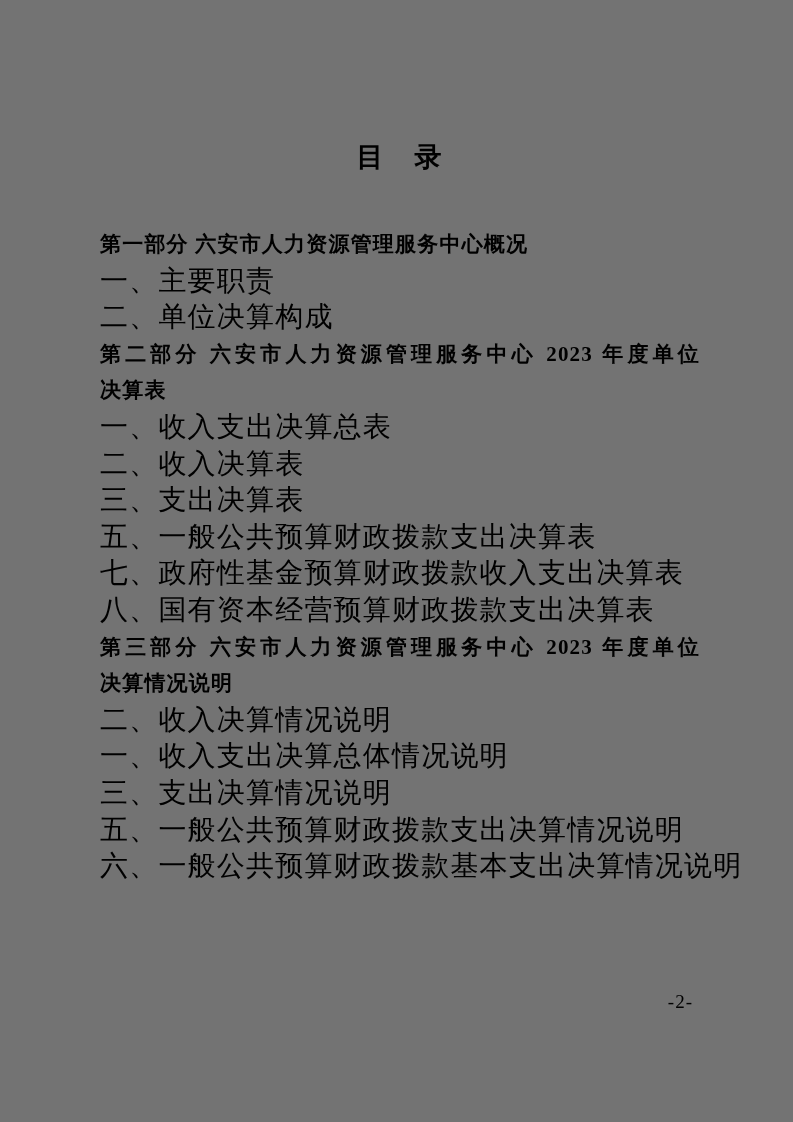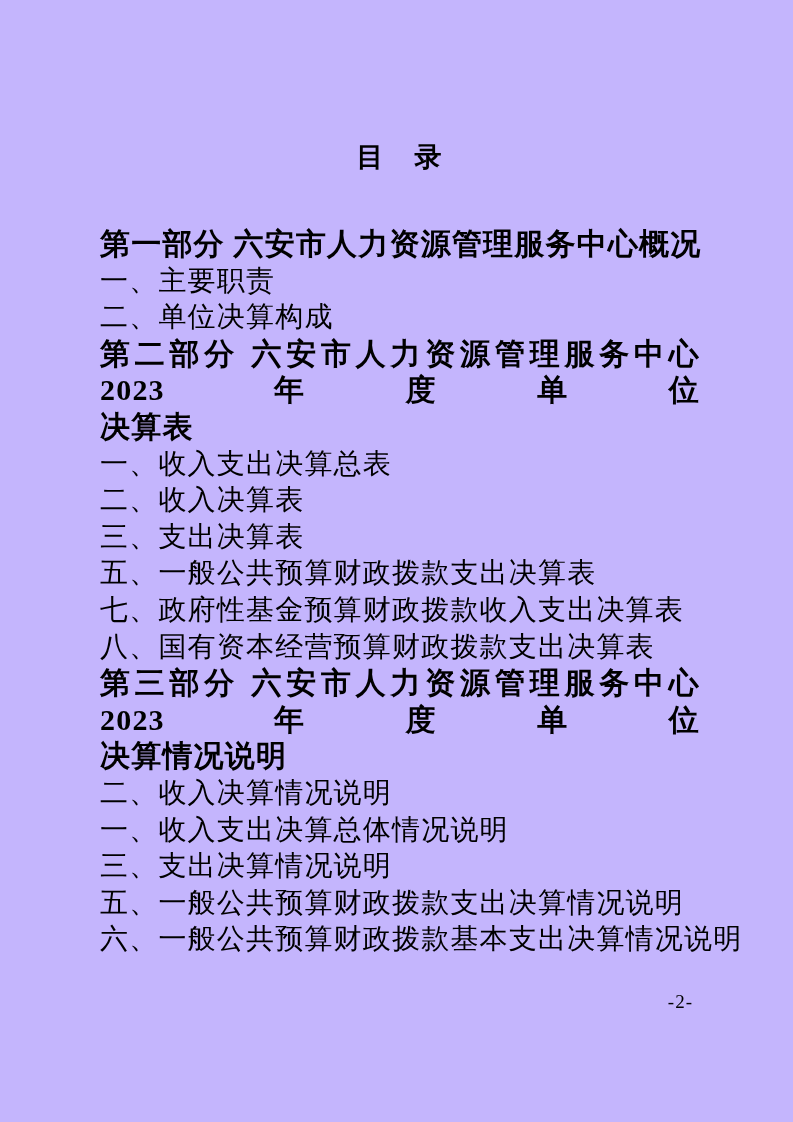--- a/index.html
+++ b/index.html
@@ -4,21 +4,21 @@
 <style>
   html, body {
     margin: 0;
     padding: 0;
     background: #ffffff;
   }
   .page {
     position: relative;
     width: 793px;
     height: 1122px;
-    background: #c4b5fd;
+    background: #737373;
     color: #000000;
     font-family: "Liberation Serif", "DejaVu Serif", serif;
     box-sizing: border-box;
     padding: 140px 93px 0 100px;
     overflow: hidden;
   }
   .doc-title {
     font-size: 27px;
     font-weight: bold;
     text-align: center;
@@ -27,21 +27,21 @@
     margin: 0 0 52px 0;
   }
   .toc {
     width: 600px;
   }
   .line {
     line-height: 36.6px;
     white-space: nowrap;
   }
   .heading-line {
-    font-size: 30px;
+    font-size: 21px;
     font-weight: bold;
     letter-spacing: 1.2px;
   }
   
   .heading-line.stretch {
     white-space: normal;
     text-align: justify;
     text-align-last: justify;
   }
   .item-line {

